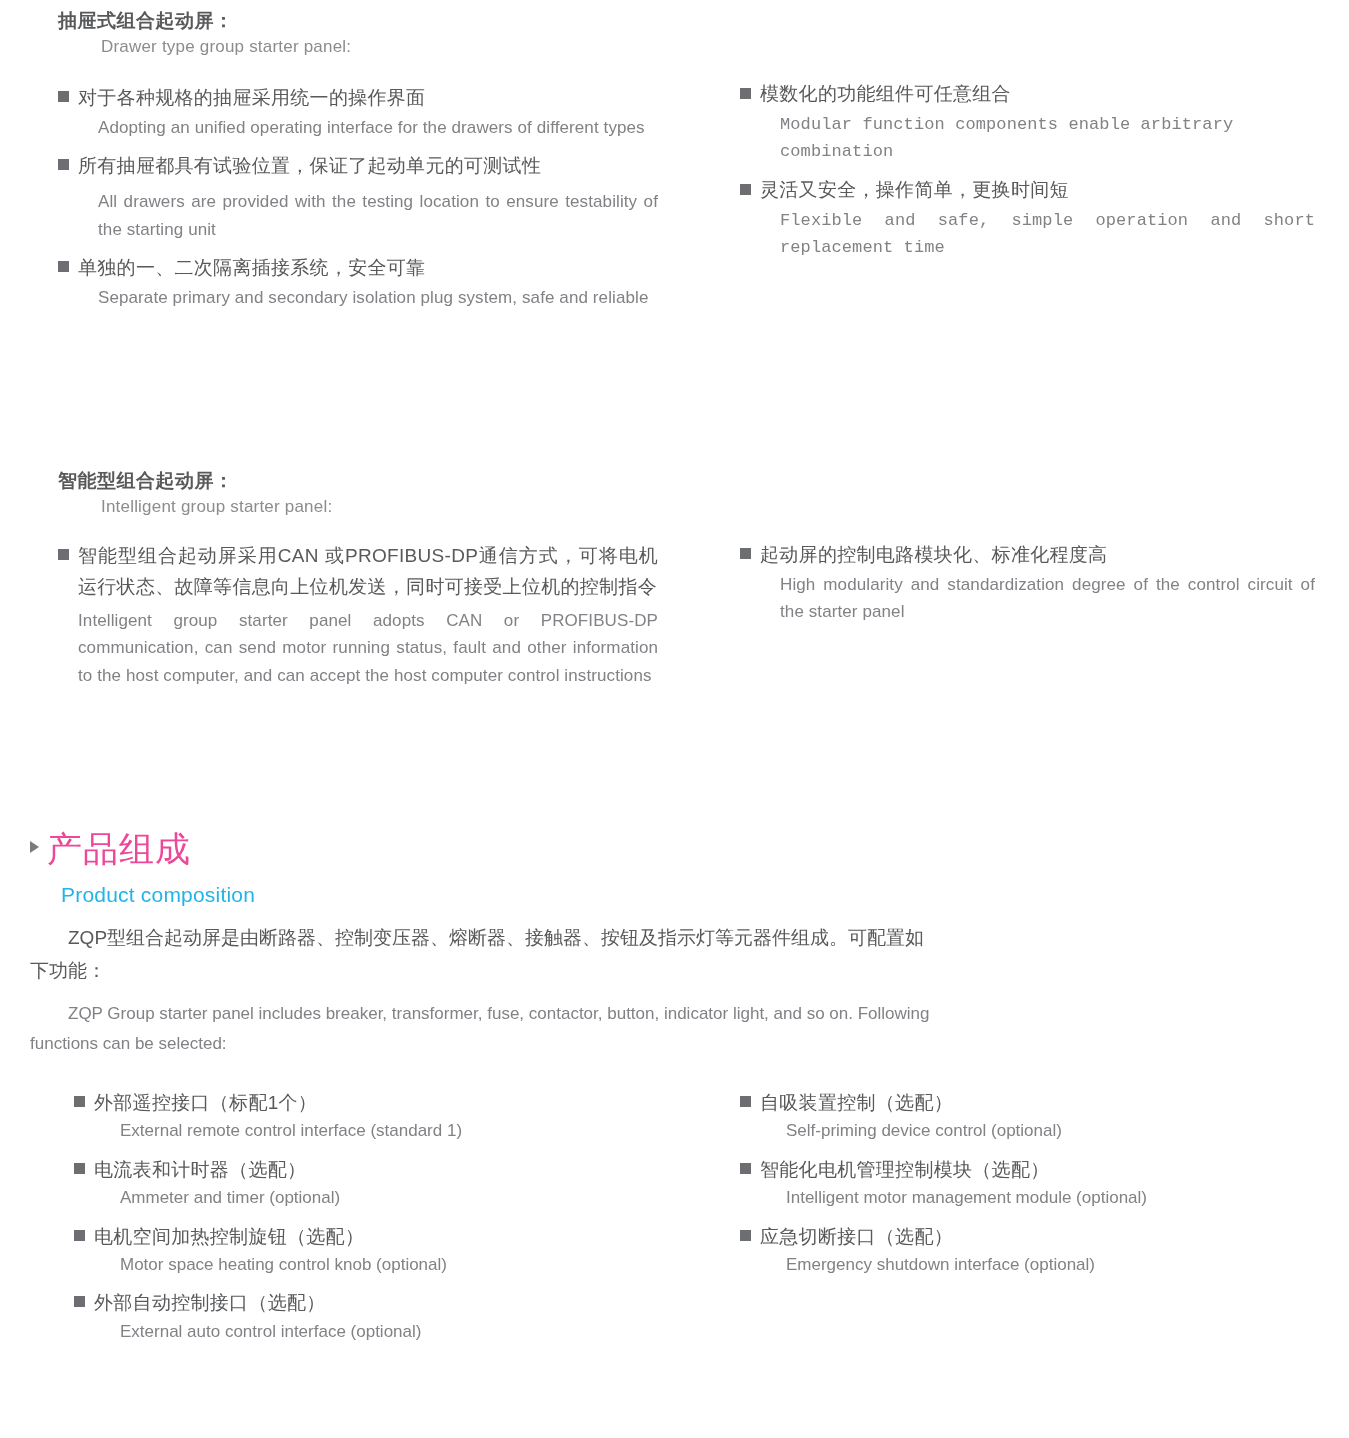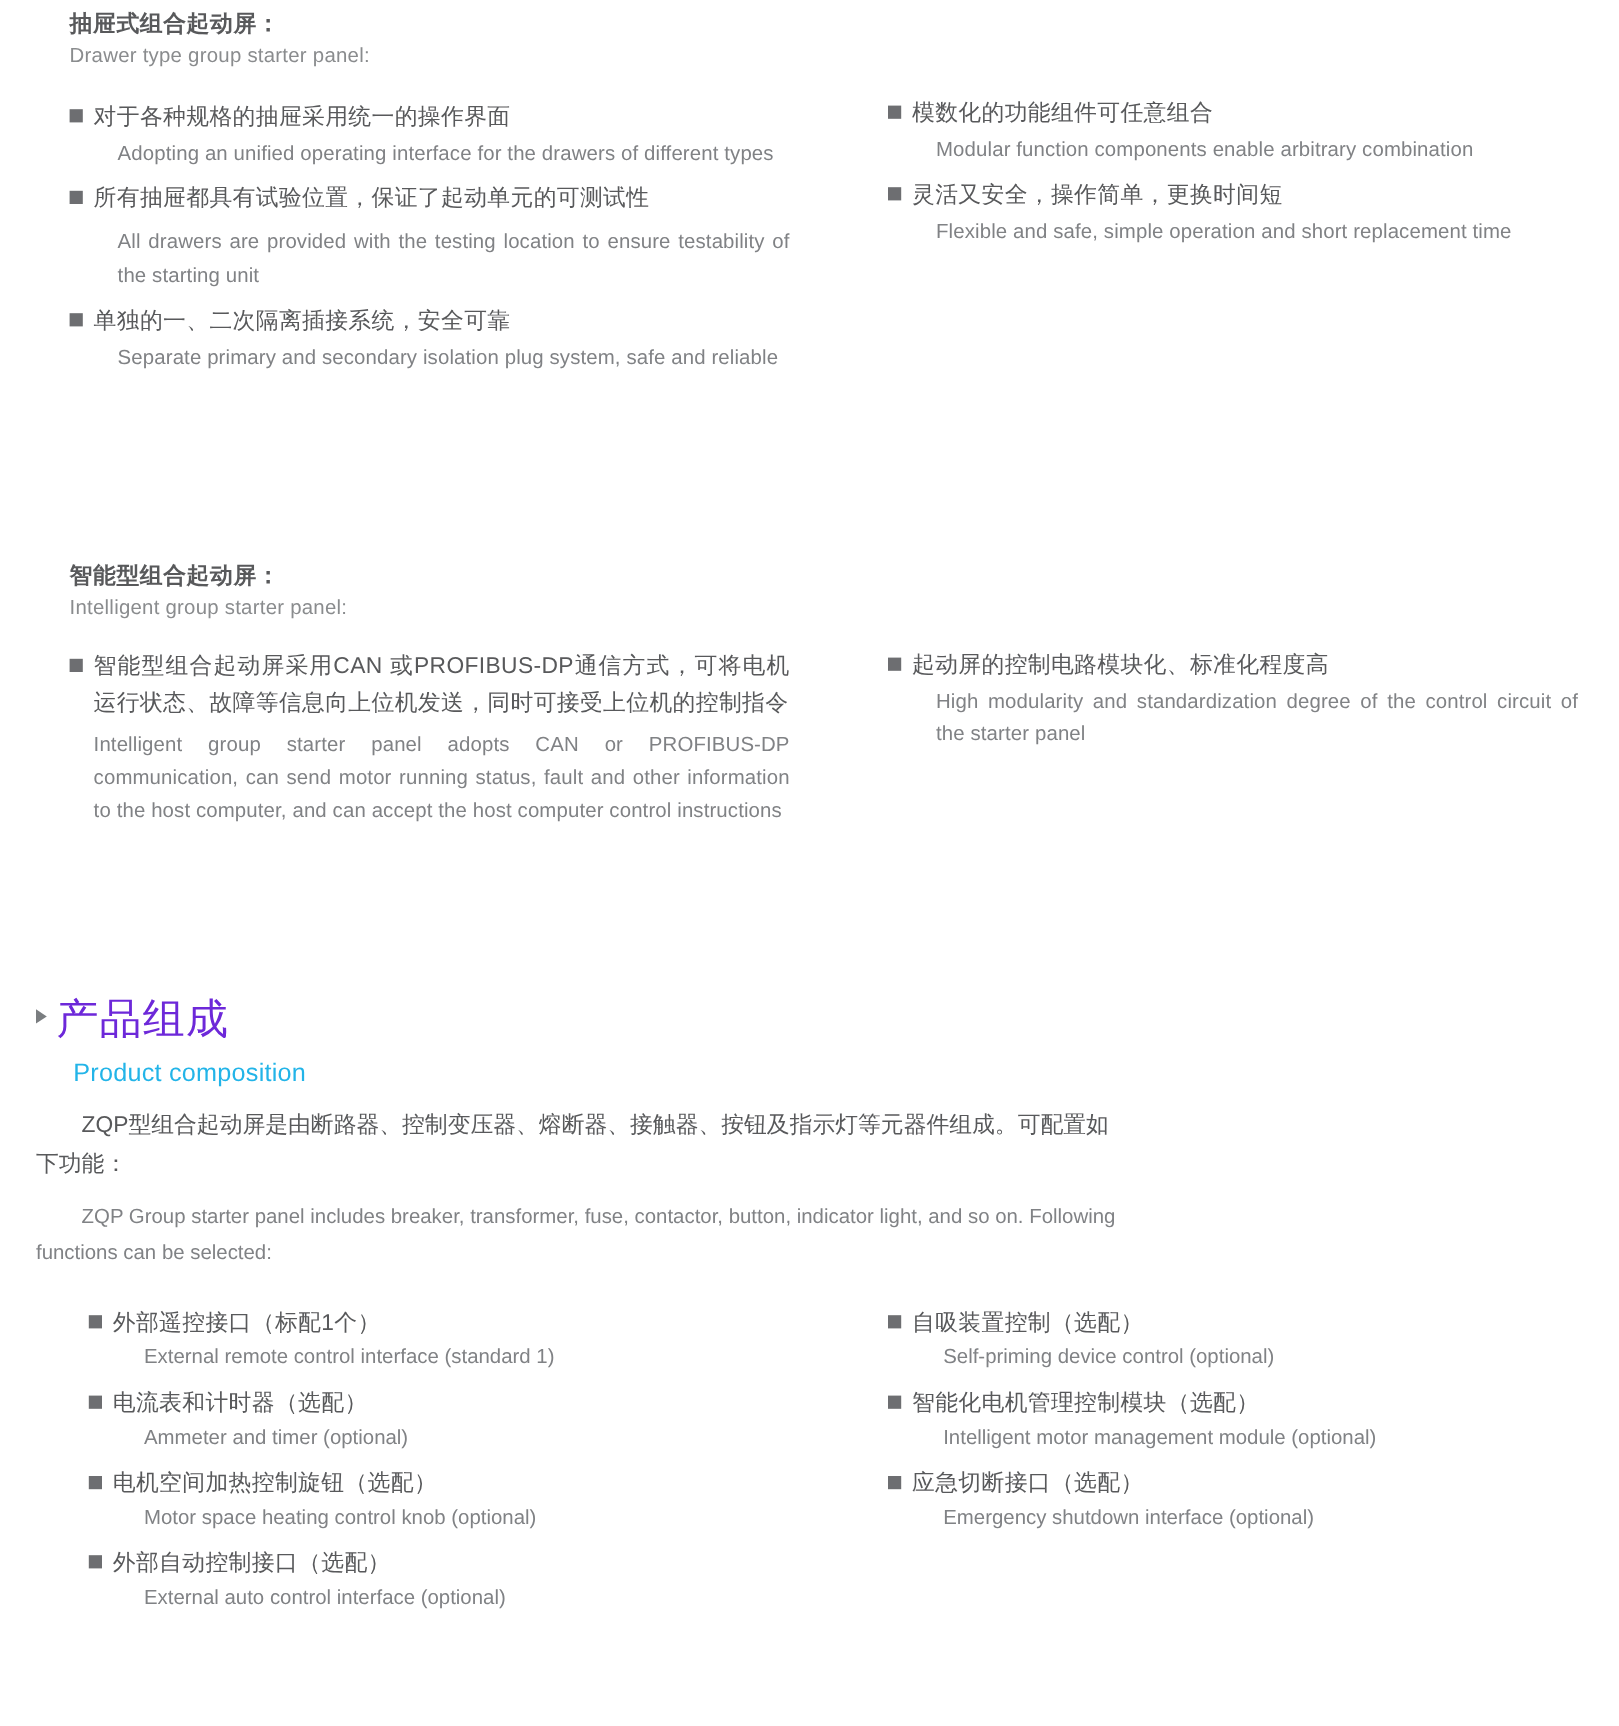--- a/index.html
+++ b/index.html
@@ -27,20 +27,21 @@
     font-weight: bold;
     color: #58595b;
     letter-spacing: 0.5px;
     line-height: 1.35;
   }
   .sec-title-en {
     font-size: 17px;
     color: #8a8c8e;
     line-height: 1.5;
     letter-spacing: 0.2px;
+    margin-left: 43px;
   }
   .bullet-row {
     display: flex;
     align-items: flex-start;
     margin-top: 10px;
   }
   .sq {
     flex: 0 0 auto;
     width: 11px;
     height: 11px;
@@ -77,21 +78,21 @@
   }
   .col-right {
     position: absolute;
     left: 740px;
     top: 0;
     width: 575px;
   }
 
   
   #block-drawer { position: absolute; left: 0; top: 8px; width: 600px; }
-  #block-drawer-right { position: absolute; left: 0; top: 80px; width: 575px; }
+  #block-drawer-right { position: absolute; left: 0; top: 80px; width: 575px; font-family: Liberation Mono, monospace; }
 
   
   #block-intel { position: absolute; left: 0; top: 468px; width: 600px; }
   #block-intel-right { position: absolute; left: 0; top: 540px; width: 575px; }
 
   
   .head-wrap {
     position: absolute;
     left: 30px;
     top: 826px;
@@ -104,21 +105,21 @@
     border-left: 9px solid #7a7d80;
     border-top: 6px solid transparent;
     border-bottom: 6px solid transparent;
     vertical-align: middle;
     margin-right: 8px;
     margin-bottom: 6px;
   }
   .head-cn {
     display: inline-block;
     font-size: 35px;
-    color: #6d28d9;
+    color: #ec4899;
     letter-spacing: 1px;
     font-weight: normal;
     vertical-align: middle;
   }
   .head-en {
     margin-left: 31px;
     margin-top: 10px;
     font-size: 21px;
     color: #22b4e8;
     letter-spacing: 0.2px;

